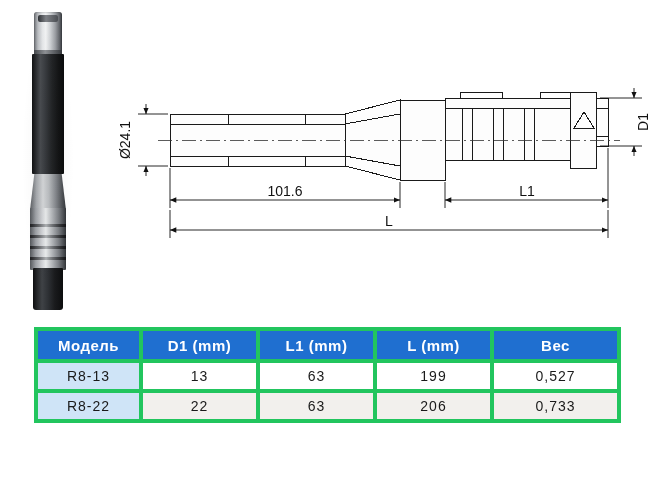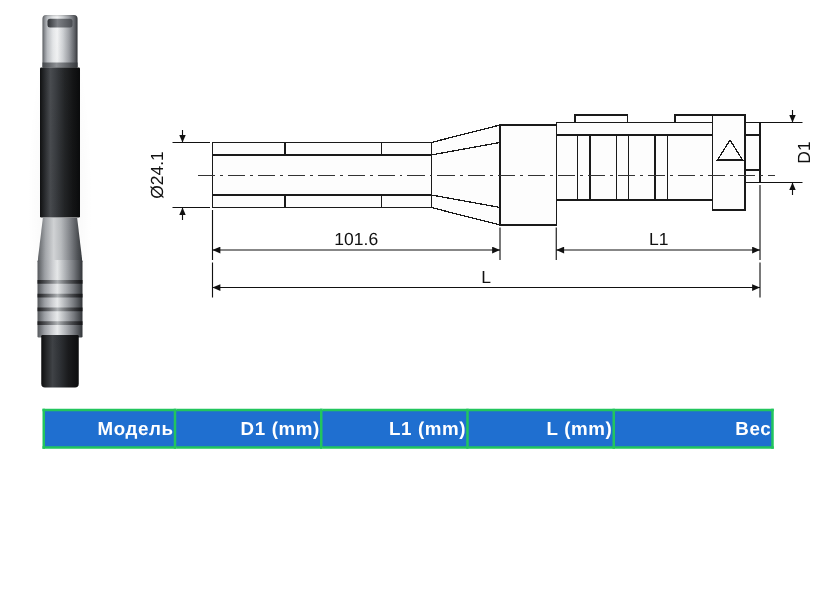--- a/index.html
+++ b/index.html
@@ -135,22 +135,22 @@
   
   #spec-table {
     position: absolute;
     left: 34px;
     top: 327px;
     width: 583px;
     border-collapse: collapse;
     table-layout: fixed;
   }
   #spec-table th, #spec-table td {
-    border: 2px solid #22c55e;
-    text-align: right;
+    border: 4px solid #22c55e;
+    text-align: center;
     font-size: 14px;
     color: #1a1a1a;
     height: 26px;
     padding: 0;
     letter-spacing: 1px;
   }
   #spec-table thead th {
     background: #1f6fd0;
     color: #ffffff;
     font-weight: bold;
@@ -300,14 +300,28 @@
   <thead>
     <tr>
       <th>Модель</th>
       <th>D1  (mm)</th>
       <th>L1  (mm)</th>
       <th>L  (mm)</th>
       <th>Вес</th>
     </tr>
   </thead>
   <tbody>
+    <tr>
+      <td class="model-cell">R8-13</td>
+      <td>13</td>
+      <td>63</td>
+      <td>199</td>
+      <td>0,527</td>
+    </tr>
+    <tr>
+      <td class="model-cell">R8-22</td>
+      <td>22</td>
+      <td>63</td>
+      <td>206</td>
+      <td>0,733</td>
+    </tr>
   </tbody>
 </table>
 
 </body></html>

